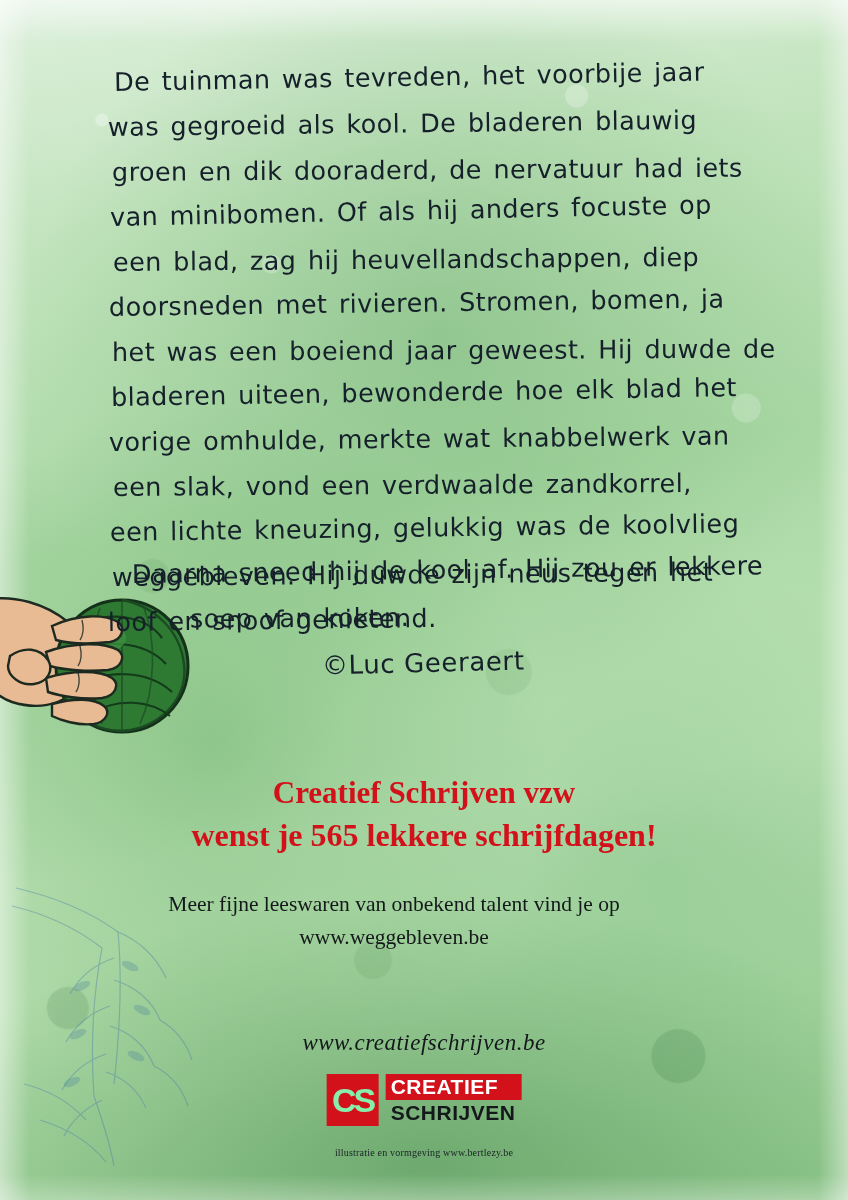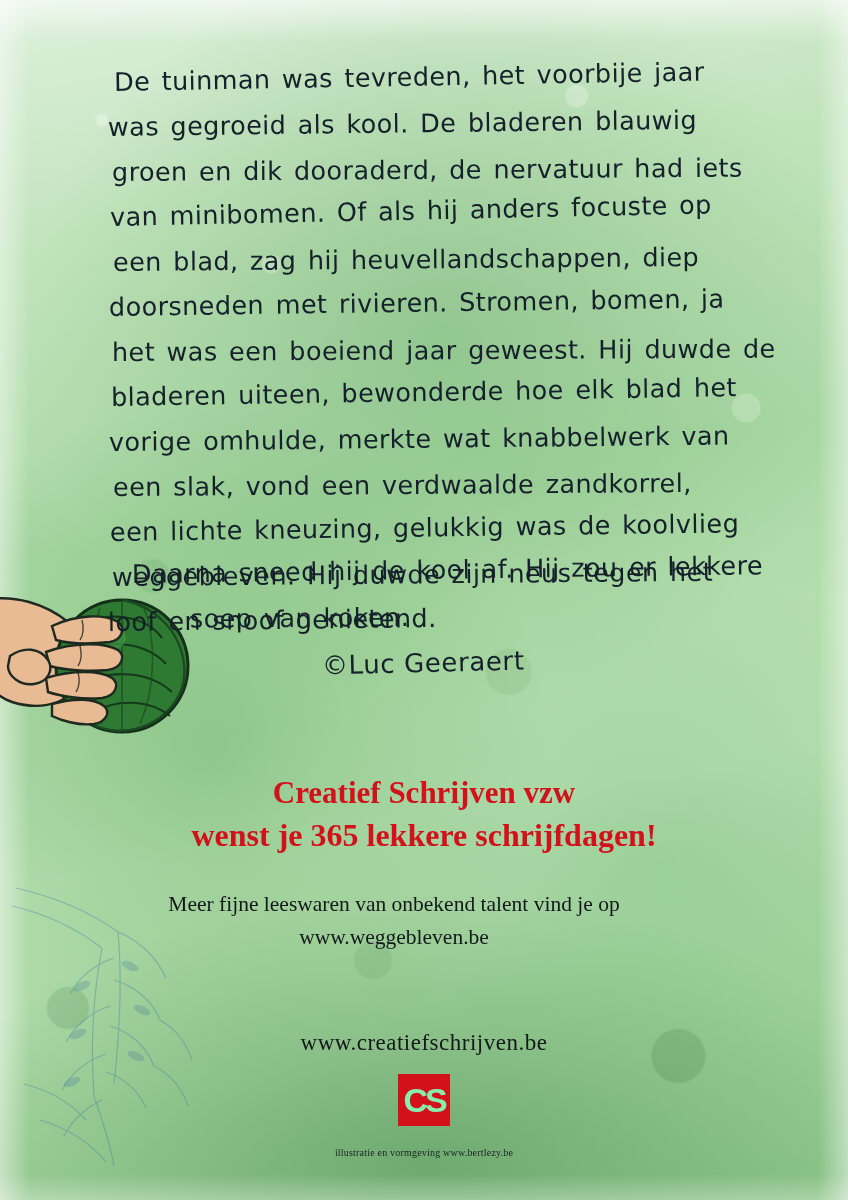--- a/index.html
+++ b/index.html
@@ -153,20 +153,21 @@
     position: absolute;
     left: 0;
     top: 1030px;
     width: 848px;
     text-align: center;
     z-index: 6;
     color: #14181b;
     font-family: "Liberation Serif", serif;
     font-size: 23px;
     letter-spacing: 0.5px;
+    font-style: italic;
   }
 
   
   #logo {
     position: absolute;
     left: 50%;
     top: 1074px;
     transform: translateX(-50%);
     z-index: 7;
     display: flex;
@@ -330,29 +331,33 @@
       <ellipse cx="132" cy="140" rx="9" ry="4" transform="rotate(24 132 140)"></ellipse>
       <ellipse cx="126" cy="186" rx="9" ry="4" transform="rotate(24 126 186)"></ellipse>
       <ellipse cx="72" cy="116" rx="9" ry="4" transform="rotate(-24 72 116)"></ellipse>
       <ellipse cx="68" cy="164" rx="9" ry="4" transform="rotate(-24 68 164)"></ellipse>
       <ellipse cx="62" cy="212" rx="9" ry="4" transform="rotate(-24 62 212)"></ellipse>
     </g>
   </svg>
 
   <div id="slogan">
     <div class="l1">Creatief Schrijven vzw</div>
-    <div class="l2">wenst je 365 lekkere schrijfdagen!</div>
+    <div class="l2">wenst je 565 lekkere schrijfdagen!</div>
   </div>
 
   <div id="info">
     <div>Meer fijne leeswaren van onbekend talent vind je op</div>
     <div>www.weggebleven.be</div>
   </div>
 
   <div id="site-main">www.creatiefschrijven.be</div>
 
   <div id="logo">
     <div id="logo-mark">CS</div>
+    <div id="logo-word">
+      <div class="w1">CREATIEF</div>
+      <div class="w2">SCHRIJVEN</div>
+    </div>
   </div>
 
   <div id="credit">illustratie en vormgeving www.bertlezy.be</div>
 
 </div>
 
 </body></html>

